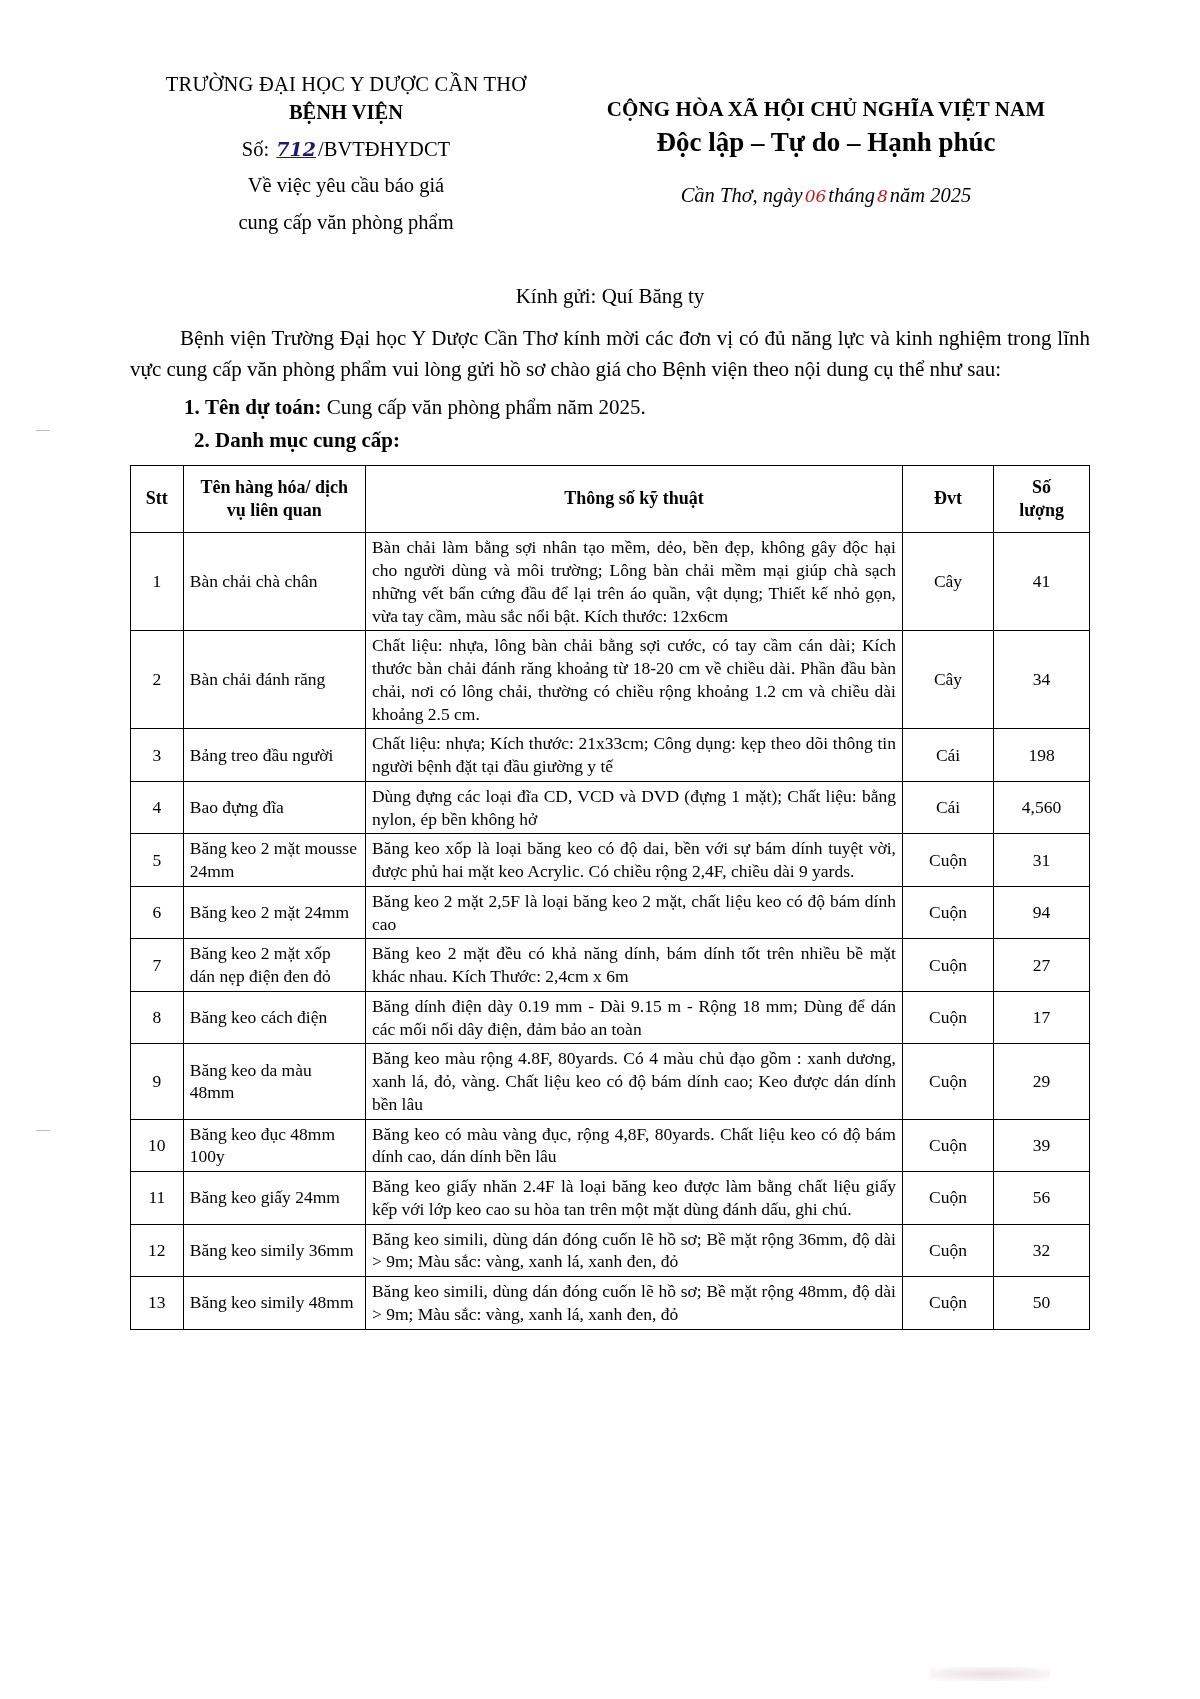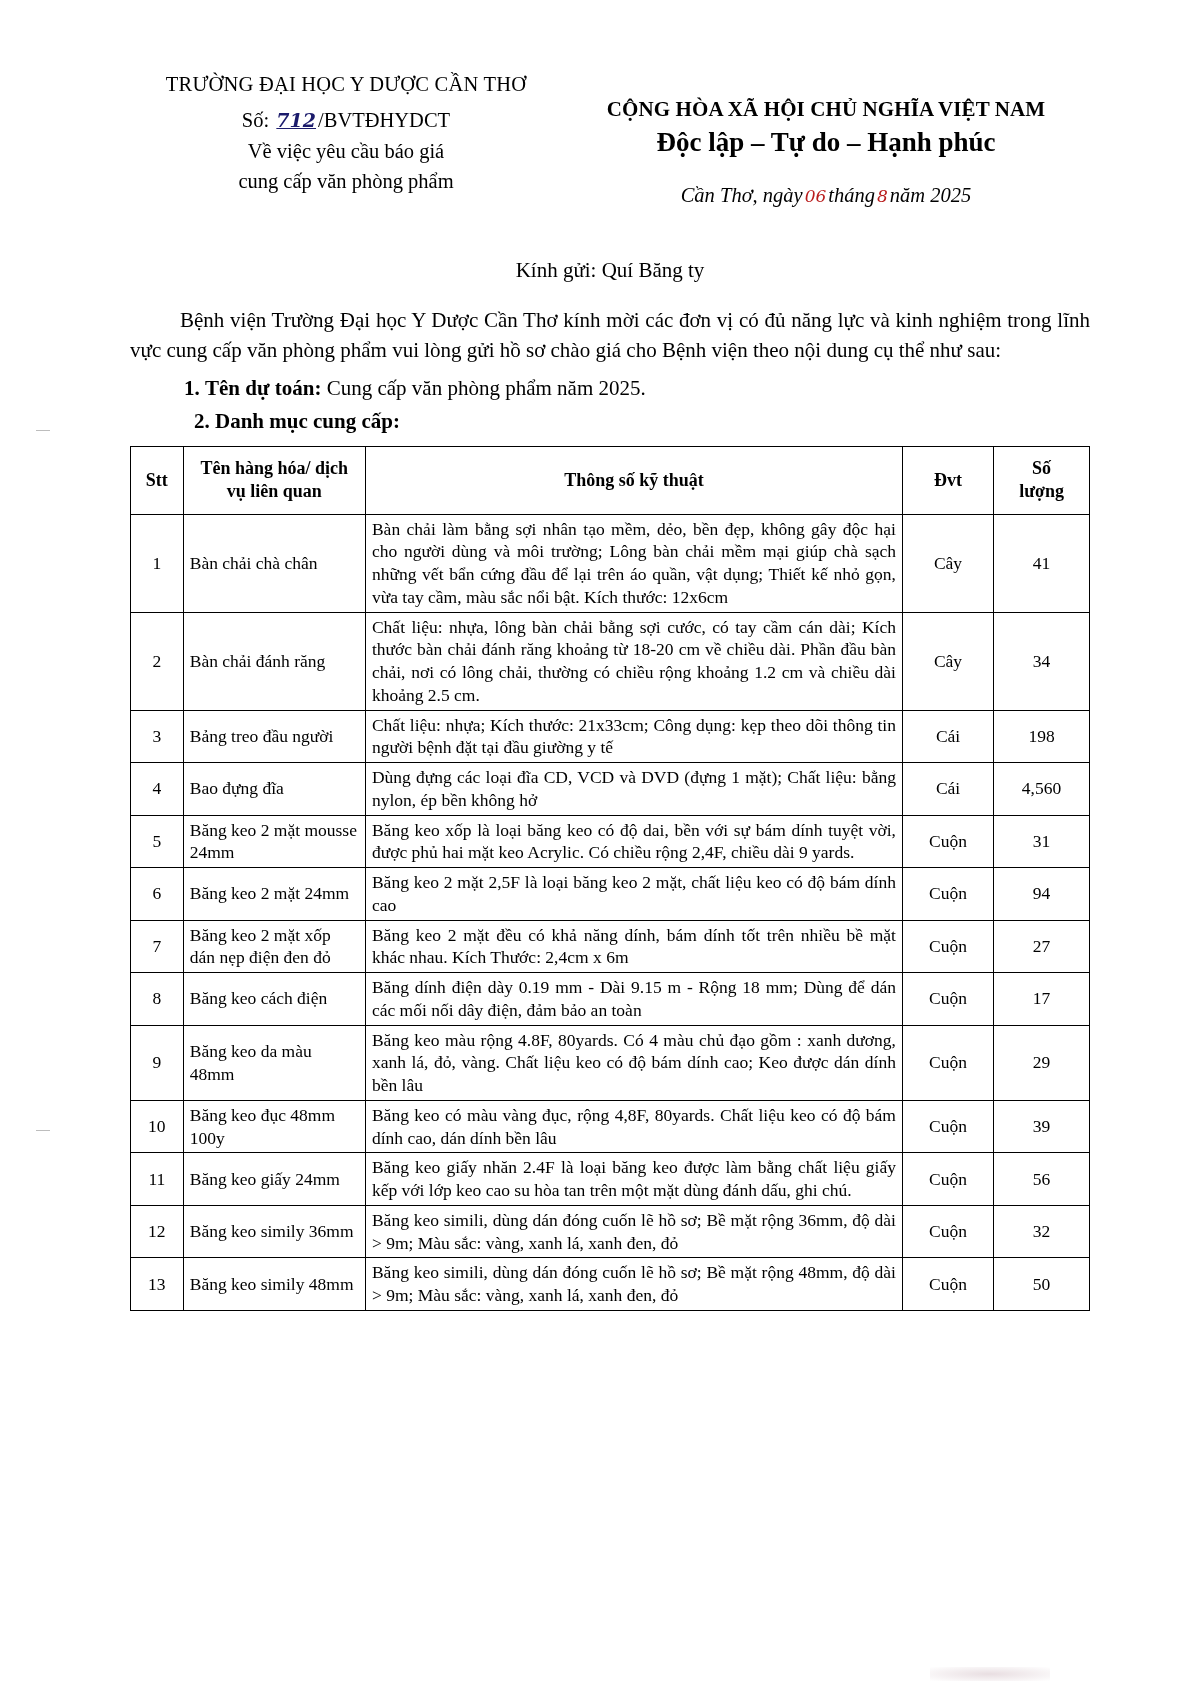--- a/index.html
+++ b/index.html
@@ -67,21 +67,21 @@
     font-weight: bold;
     color: #1b1b6b;
     font-size: 19px;
     text-decoration: underline;
     padding: 0 2px;
     text-align: center;
   }
   .subject {
     font-size: 20.5px;
     line-height: 1.4;
-    margin-top: 2px;
+    margin-top: 8px;
   }
   .date-line {
     font-size: 20.5px;
     font-style: italic;
     margin-top: 20px;
   }
   .date-val {
     font-family: "DejaVu Serif", serif;
     font-style: italic;
     color: #b91c1c;
@@ -92,21 +92,21 @@
   
   .recipient {
     text-align: center;
     font-size: 21px;
     margin-top: 48px;
   }
   .intro {
     font-size: 21px;
     line-height: 1.46;
     text-align: justify;
-    margin-top: 22px;
+    margin-top: 14px;
     text-indent: 50px;
   }
   .num-item {
     font-size: 21px;
     margin-top: 10px;
     padding-left: 54px;
   }
   .num-item b {
     font-weight: bold;
   }
@@ -171,20 +171,21 @@
 <body>
 
 <div class="page">
 
   <div class="fold-mark fold-1"></div>
   <div class="fold-mark fold-2"></div>
 
   <div class="header">
     <div class="header-left">
       <div class="org-line1">TRƯỜNG ĐẠI HỌC Y DƯỢC CẦN THƠ</div>
+      <div class="org-line2">BỆNH VIỆN</div>
       <div class="doc-number">
         <span>Số:</span>
         <span class="handwrite">712</span><span>/BVTĐHYDCT</span>
       </div>
       <div class="subject">Về việc yêu cầu báo giá</div>
       <div class="subject">cung cấp văn phòng phẩm</div>
     </div>
     <div class="header-right">
       <div class="nation-line1">CỘNG HÒA XÃ HỘI CHỦ NGHĨA VIỆT NAM</div>
       <div class="nation-line2">Độc lập – Tự do – Hạnh phúc</div>

